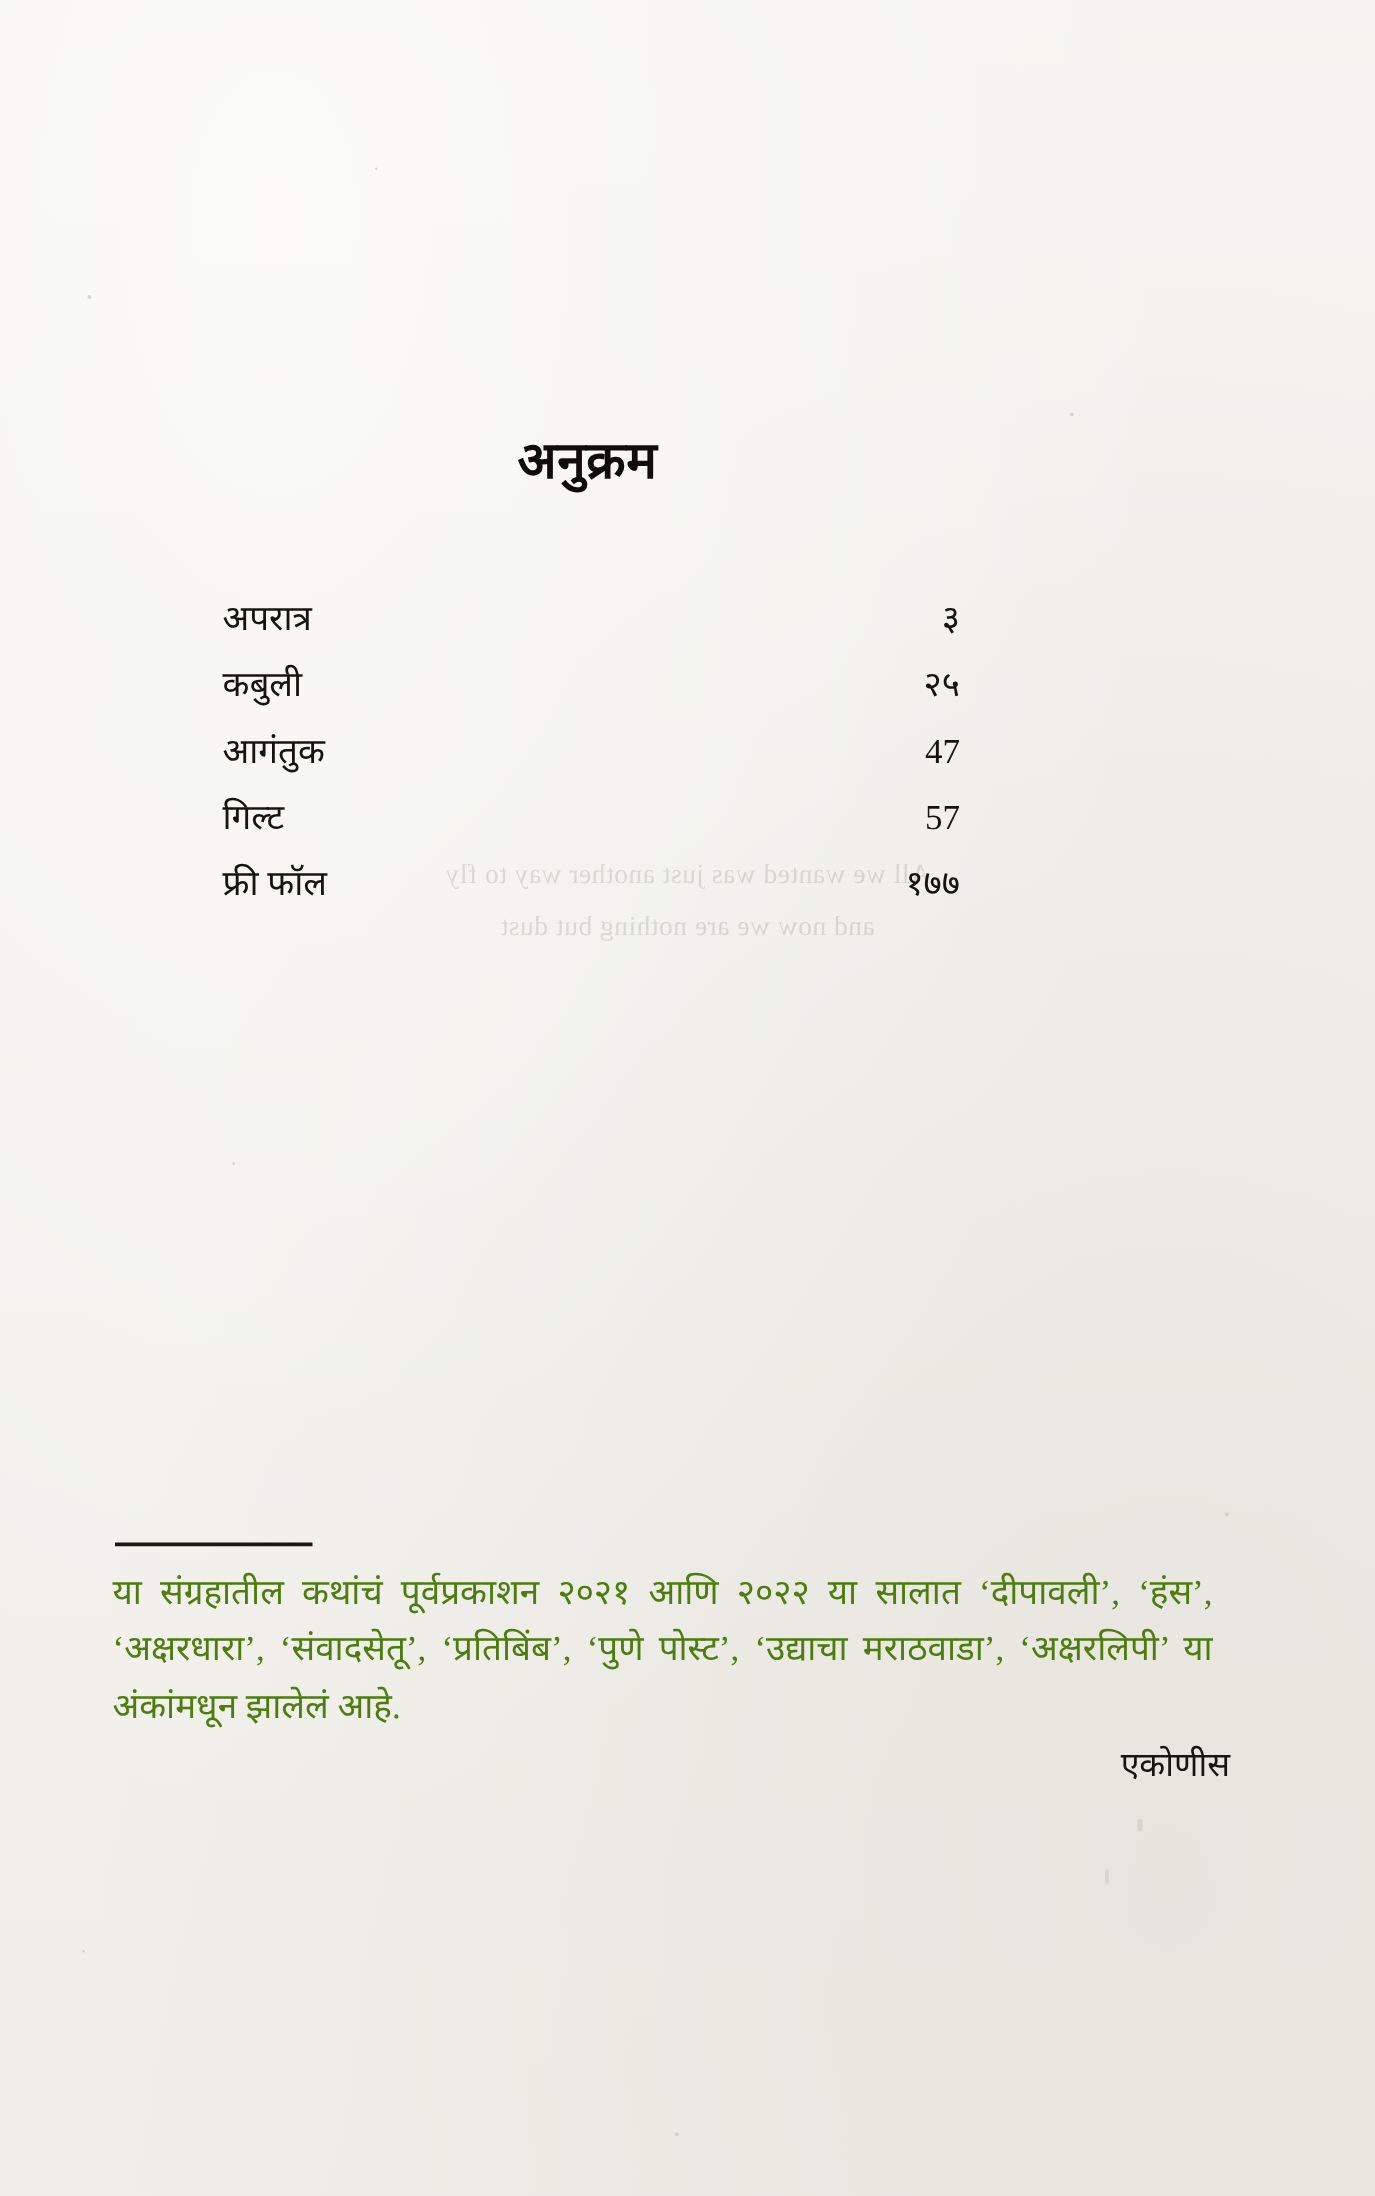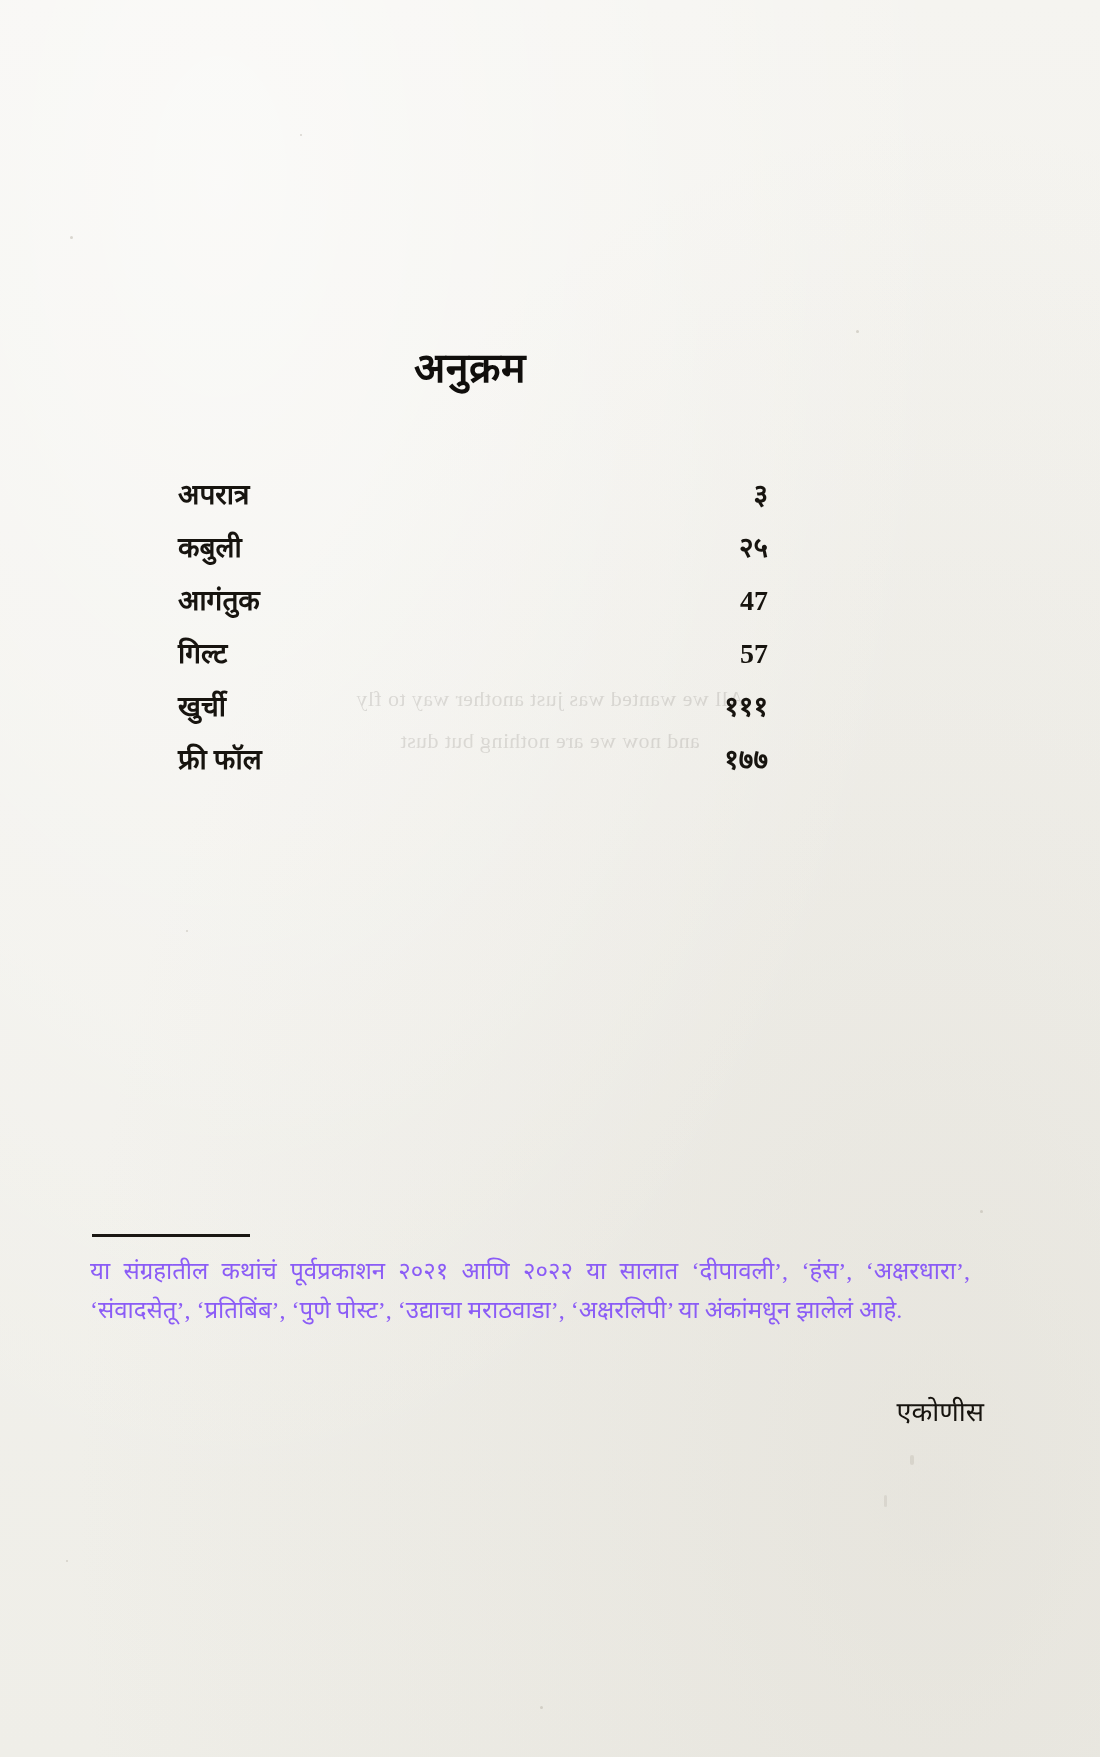--- a/index.html
+++ b/index.html
@@ -54,21 +54,20 @@
     left: 178px;
     width: 590px;
   }
   .toc-row {
     display: flex;
     align-items: baseline;
     justify-content: space-between;
     height: 53px;
     font-size: 28px;
     color: #17140f;
-    font-weight: bold;
   }
   .toc-row .t-label {
     white-space: nowrap;
   }
   .toc-row .t-page {
     white-space: nowrap;
     text-align: right;
     min-width: 70px;
   }
 
@@ -94,23 +93,23 @@
     top: 1234px;
     width: 158px;
     height: 3px;
     background: #1a1713;
   }
   .footnote {
     position: absolute;
     left: 90px;
     top: 1252px;
     width: 880px;
-    font-size: 24px;
+    font-size: 28px;
     line-height: 1.62;
-    color: #8b5cf6;
+    color: #4d7c0f;
     text-align: justify;
   }
   .folio {
     position: absolute;
     right: 116px;
     top: 1392px;
     font-size: 27px;
     color: #17140f;
   }
 </style>
@@ -147,24 +146,20 @@
     </div>
     <div class="toc-row">
       <span class="t-label">आगंतुक</span>
       <span class="t-page">47</span>
     </div>
     <div class="toc-row">
       <span class="t-label">गिल्ट</span>
       <span class="t-page">57</span>
     </div>
     <div class="toc-row">
-      <span class="t-label">खुर्ची</span>
-      <span class="t-page">१११</span>
-    </div>
-    <div class="toc-row">
       <span class="t-label">फ्री फॉल</span>
       <span class="t-page">१७७</span>
     </div>
   </div>
 
   <div class="footnote-rule"></div>
   <div class="footnote">या संग्रहातील कथांचं पूर्वप्रकाशन २०२१ आणि २०२२ या सालात ‘दीपावली’, ‘हंस’, ‘अक्षरधारा’, ‘संवादसेतू’, ‘प्रतिबिंब’, ‘पुणे पोस्ट’, ‘उद्याचा मराठवाडा’, ‘अक्षरलिपी’ या अंकांमधून झालेलं आहे.</div>
 
   <div class="folio">एकोणीस</div>
 

